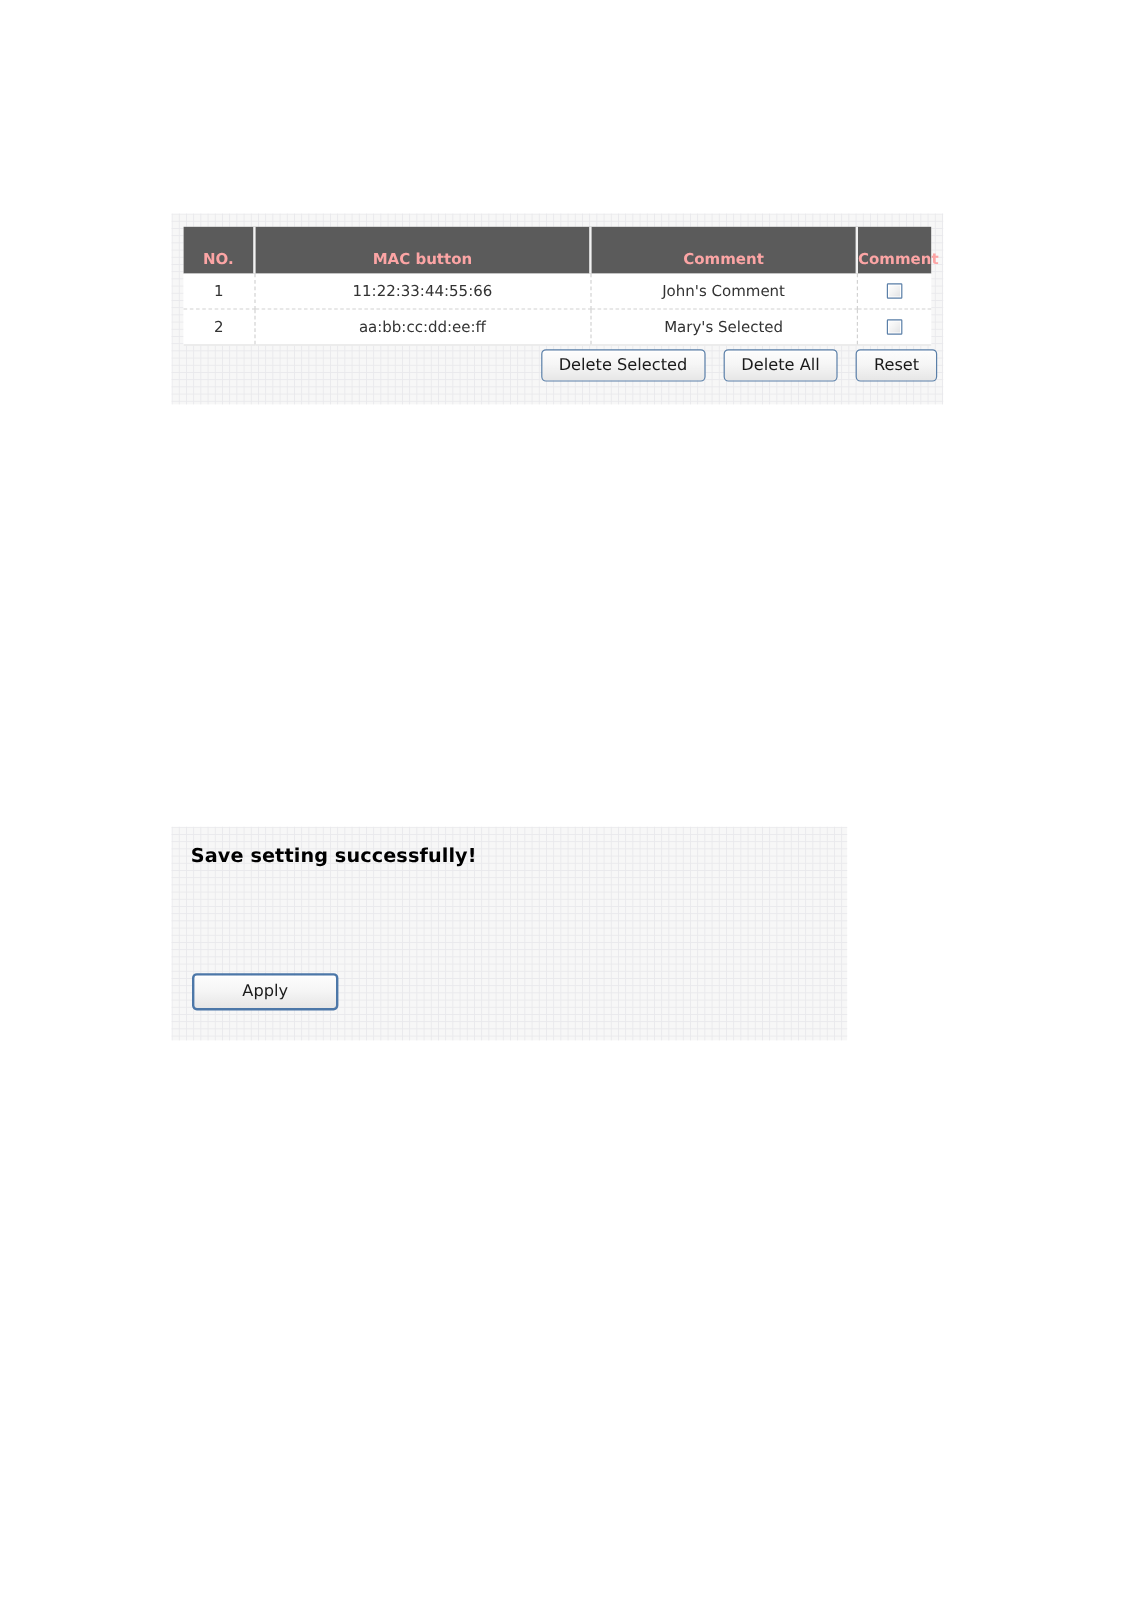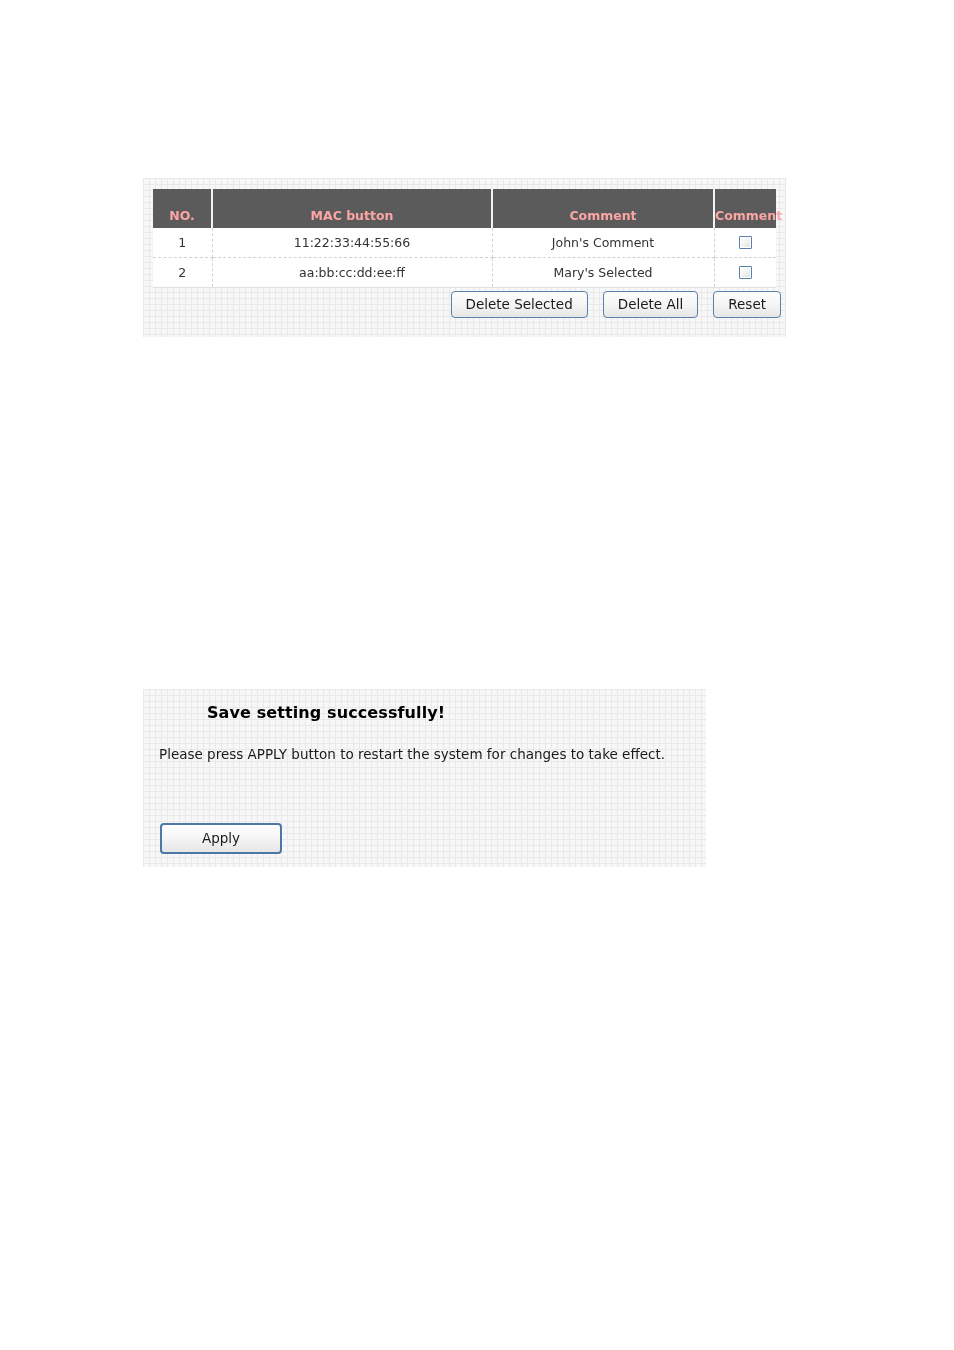--- a/index.html
+++ b/index.html
@@ -123,34 +123,33 @@
     height: 178px;
   }
   #save-heading {
     position: absolute;
     left: 16px;
     top: 14px;
     font-size: 16px;
     font-weight: bold;
     color: #000000;
     letter-spacing: 0.1px;
-    margin-left: 48px;
   }
   #save-message {
     position: absolute;
     left: 16px;
     top: 57px;
     font-size: 13.5px;
     color: #1a1a1a;
     white-space: nowrap;
   }
   #apply-btn-wrap {
     position: absolute;
     left: 17px;
-    top: 134px;
+    top: 122px;
   }
   #apply-btn-wrap .ui-btn {
     margin: 0;
     padding: 5px 0 6px 0;
     width: 118px;
     text-align: center;
     border-width: 2px;
     border-color: #4c77a8;
   }
 </style>
@@ -197,17 +196,16 @@
   <div class="btn-row">
     <span class="ui-btn">Delete Selected</span>
     <span class="ui-btn">Delete All</span>
     <span class="ui-btn">Reset</span>
   </div>
 
 </div>
 
 <div class="panel" id="save-panel">
   <div id="save-heading">Save setting successfully!</div>
-  <div id="save-message">Please press APPLY button to restart the system for changes to take effect.</div>
   <div id="apply-btn-wrap">
     <span class="ui-btn">Apply</span>
   </div>
 </div>
 
 </body></html>

